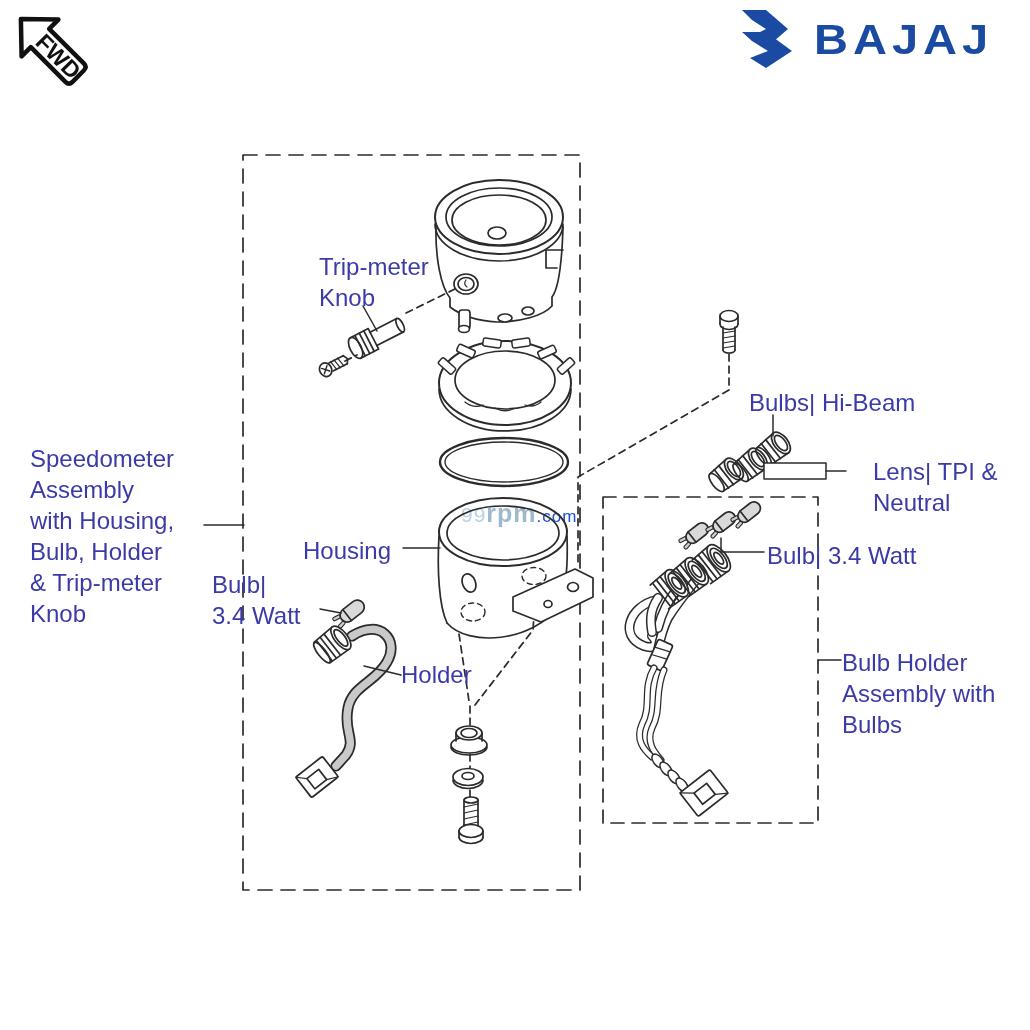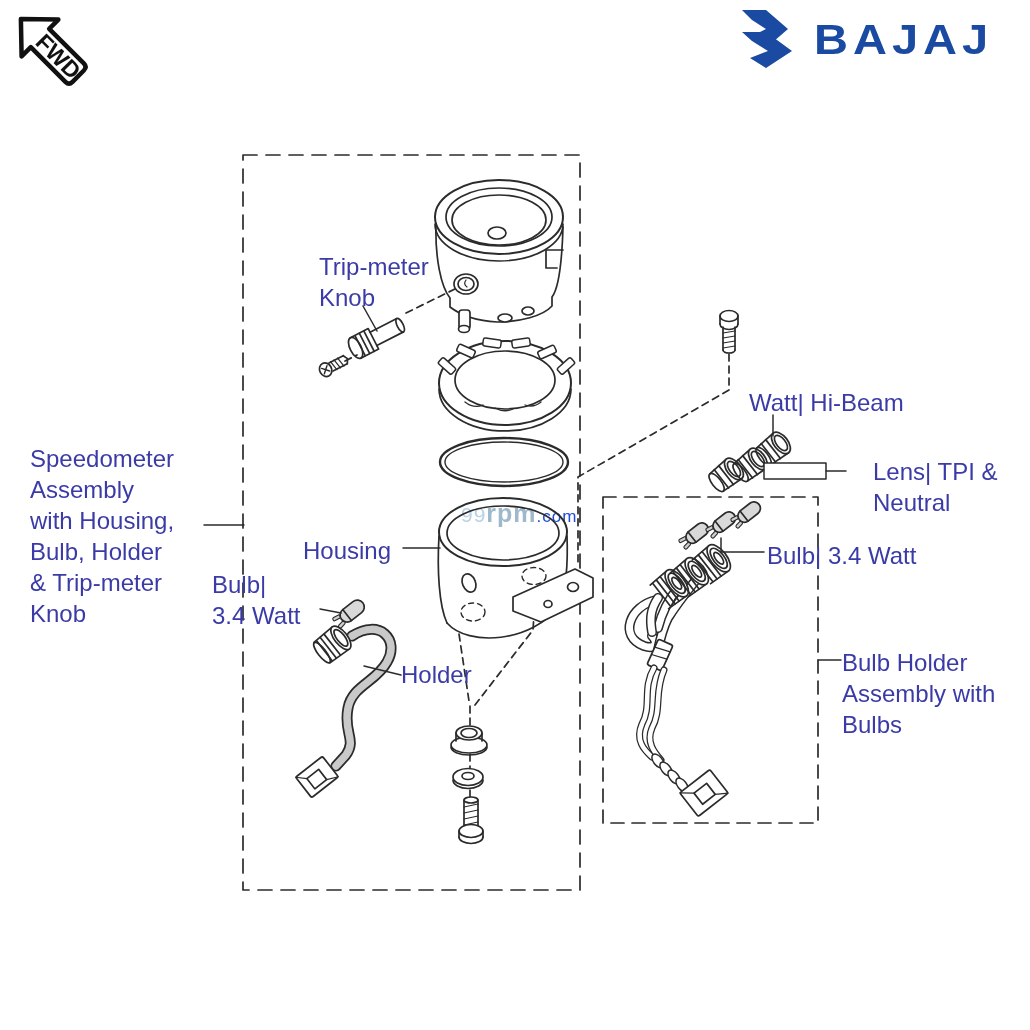--- a/index.html
+++ b/index.html
@@ -345,21 +345,21 @@
 
   <div class="lbl" style="left:303px; top:535px;">
     <span>Housing</span>
   </div>
 
   <div class="lbl" style="left:401px; top:659px;">
     <span>Holder</span>
   </div>
 
   <div class="lbl" style="left:749px; top:387px;">
-    <span>Watt| Hi-Beam</span>
+    <span>Bulbs| Hi-Beam</span>
   </div>
 
   <div class="lbl" style="left:848px; top:456px;margin-left:25px;">
     <span>Lens| TPI &amp;</span>
     <span>Neutral</span>
   </div>
 
   <div class="lbl" style="left:767px; top:540px;">
     <span>Bulb| 3.4 Watt</span>
   </div>

